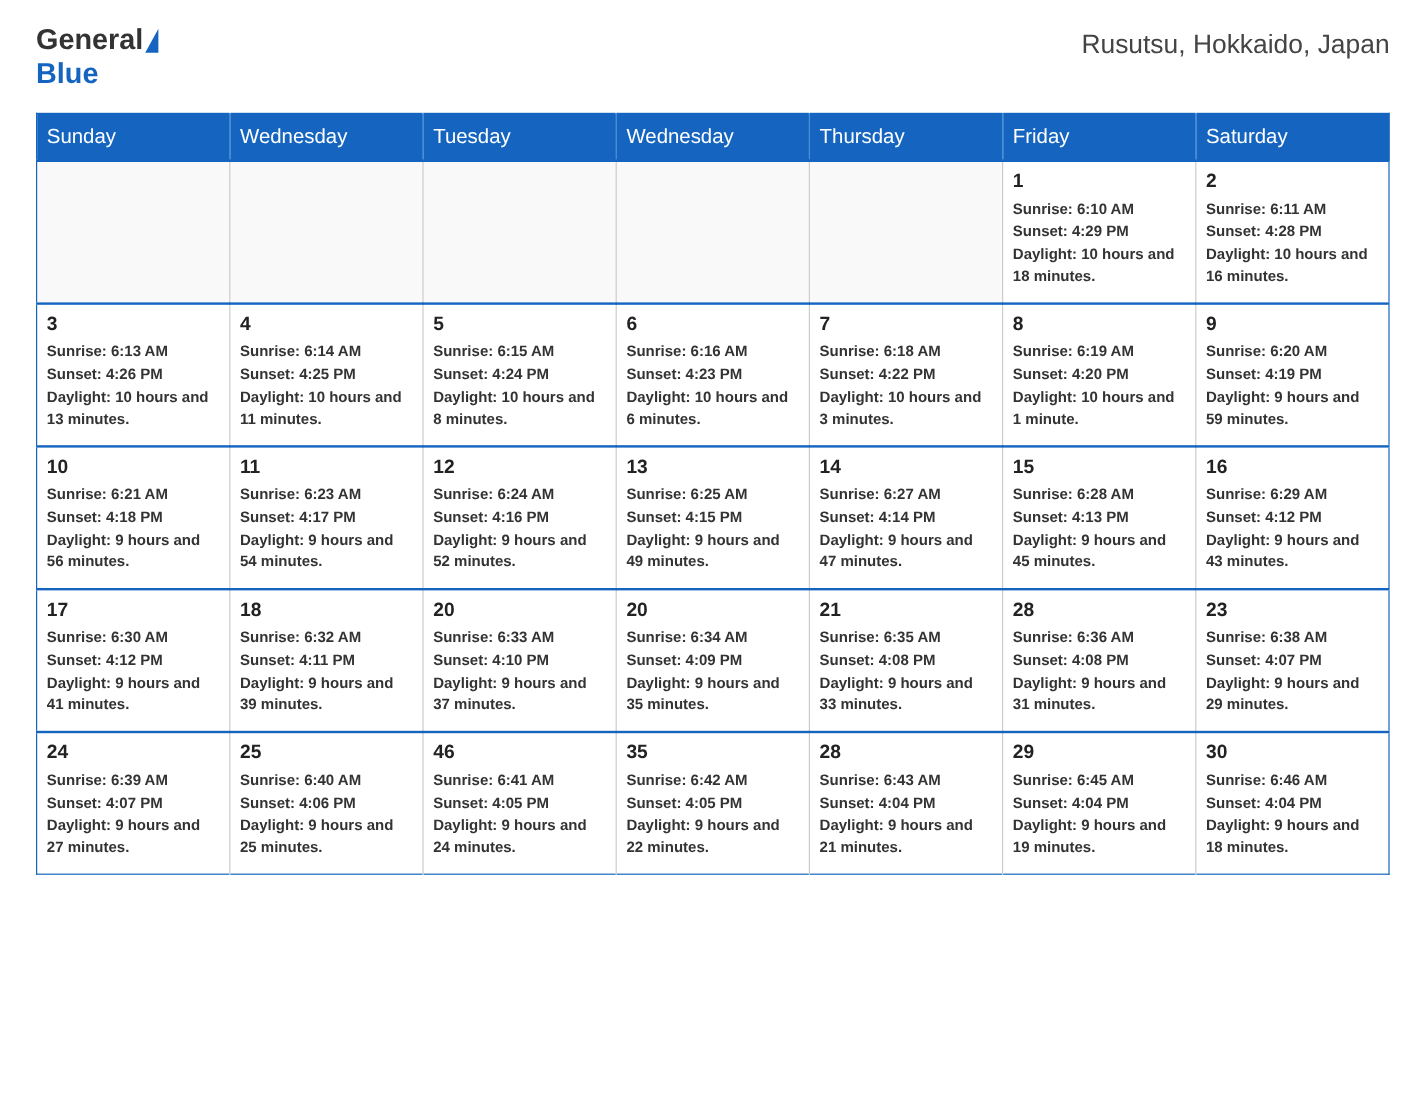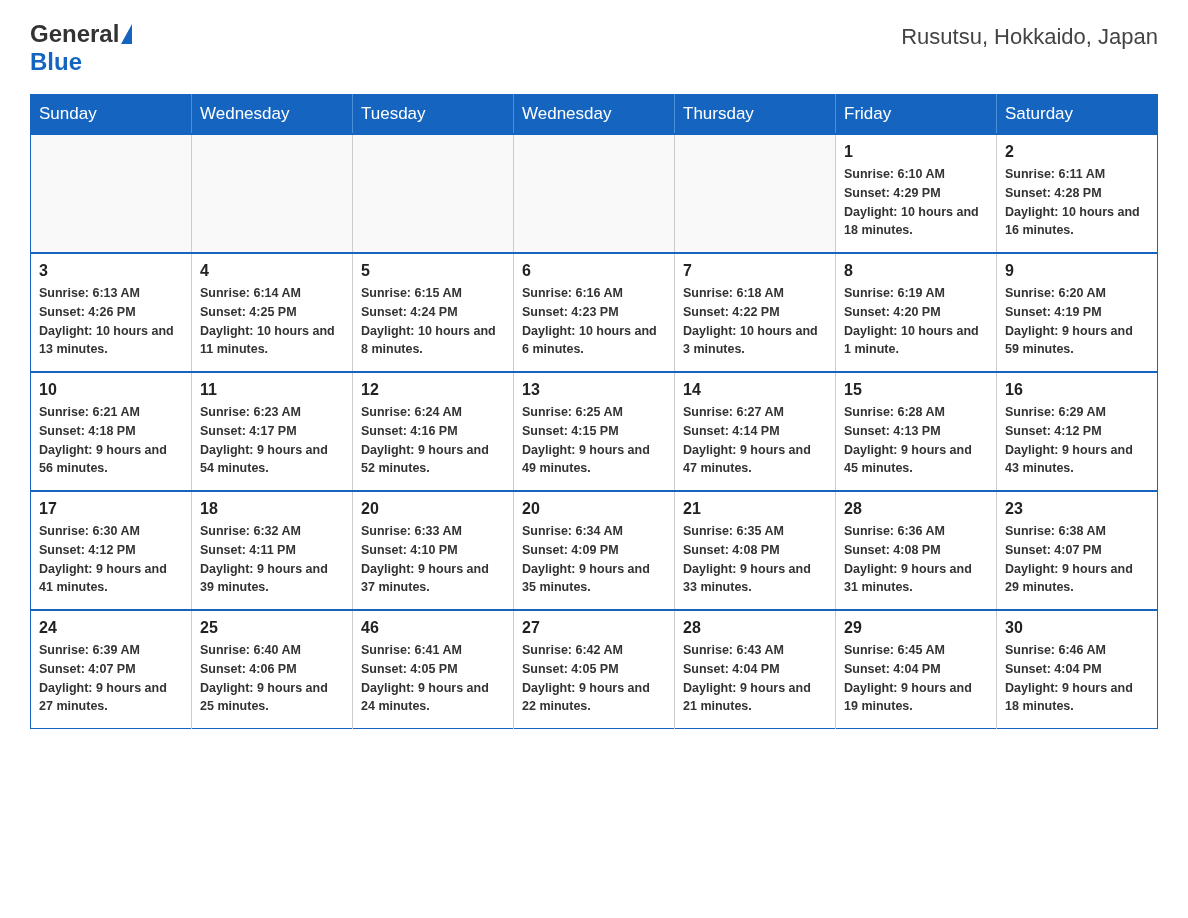--- a/index.html
+++ b/index.html
@@ -250,21 +250,21 @@
         </td>
         <td>
           <span class="day-number">25</span>
           <div class="day-info">Sunrise: 6:40 AM<br>Sunset: 4:06 PM<br>Daylight: 9 hours and 25 minutes.</div>
         </td>
         <td>
           <span class="day-number">46</span>
           <div class="day-info">Sunrise: 6:41 AM<br>Sunset: 4:05 PM<br>Daylight: 9 hours and 24 minutes.</div>
         </td>
         <td>
-          <span class="day-number">27</span>
+          <span class="day-number">35</span>
           <div class="day-info">Sunrise: 6:42 AM<br>Sunset: 4:05 PM<br>Daylight: 9 hours and 22 minutes.</div>
         </td>
         <td>
           <span class="day-number">28</span>
           <div class="day-info">Sunrise: 6:43 AM<br>Sunset: 4:04 PM<br>Daylight: 9 hours and 21 minutes.</div>
         </td>
         <td>
           <span class="day-number">29</span>
           <div class="day-info">Sunrise: 6:45 AM<br>Sunset: 4:04 PM<br>Daylight: 9 hours and 19 minutes.</div>
         </td>

